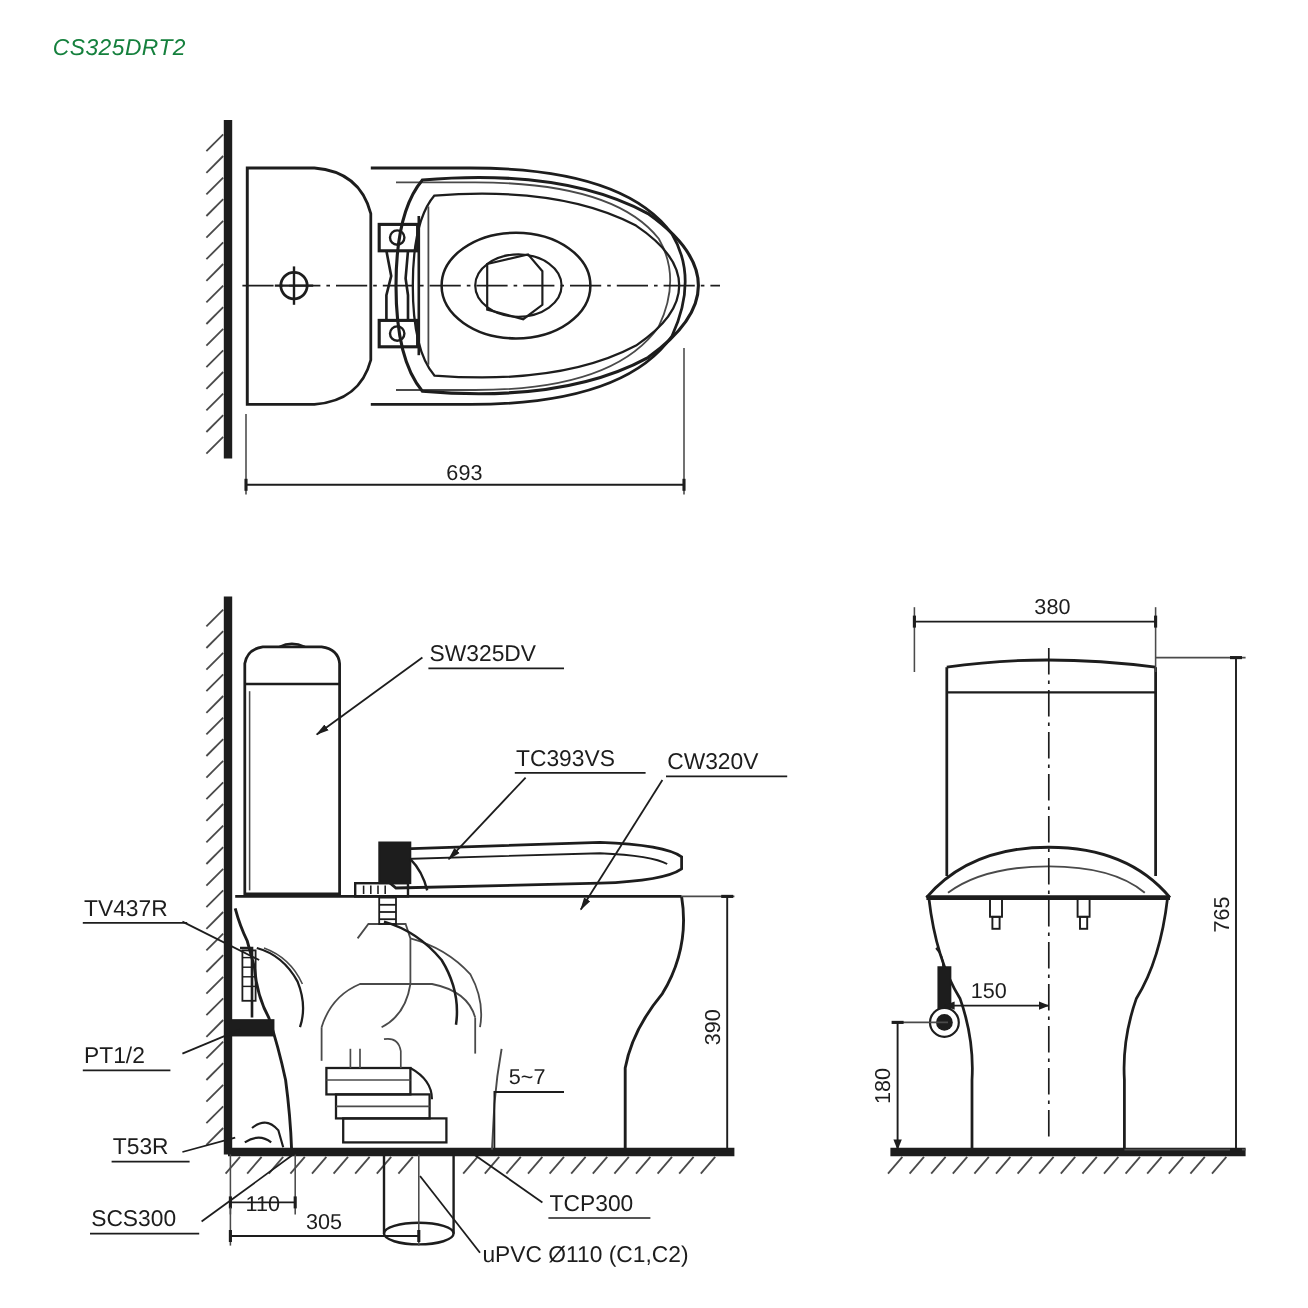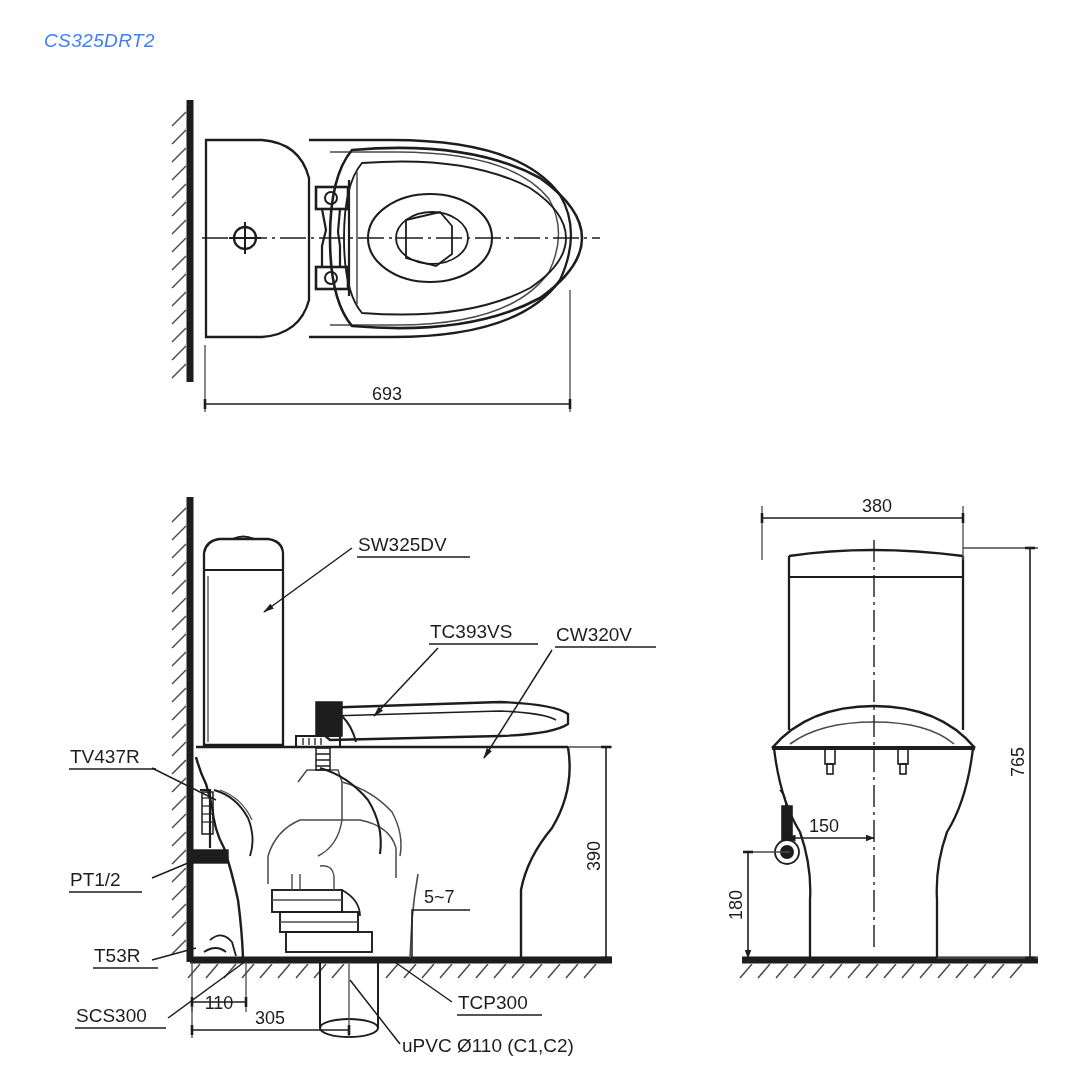--- a/index.html
+++ b/index.html
@@ -1,21 +1,21 @@
 <!DOCTYPE html>
 <html><head>
 <meta charset="utf-8">
 <title>CS325DRT2</title>
 <style>
   html,body{margin:0;padding:0;background:#ffffff;}
   body{width:1090px;height:1090px;overflow:hidden;
        font-family:"Liberation Sans", sans-serif;color:#1a1a1a;}
   #sheet{position:relative;width:1090px;height:1090px;background:#fff;}
   #title{position:absolute;left:44px;top:30px;font-size:19px;font-style:italic;
-         letter-spacing:.4px;color:#3b82f6;white-space:nowrap;}
+         letter-spacing:.4px;color:#15803d;white-space:nowrap;}
   svg{position:absolute;left:0;top:0;width:1090px;height:1090px;}
   .lbl{font-family:"Liberation Sans", sans-serif;font-size:19px;fill:#1d1d1d;}
   .dim{font-family:"Liberation Sans", sans-serif;font-size:18px;fill:#1d1d1d;}
   .und{stroke:#1d1d1d;stroke-width:1.4;}
 </style>
 </head>
 <body>
 
 <div id="sheet">
 

